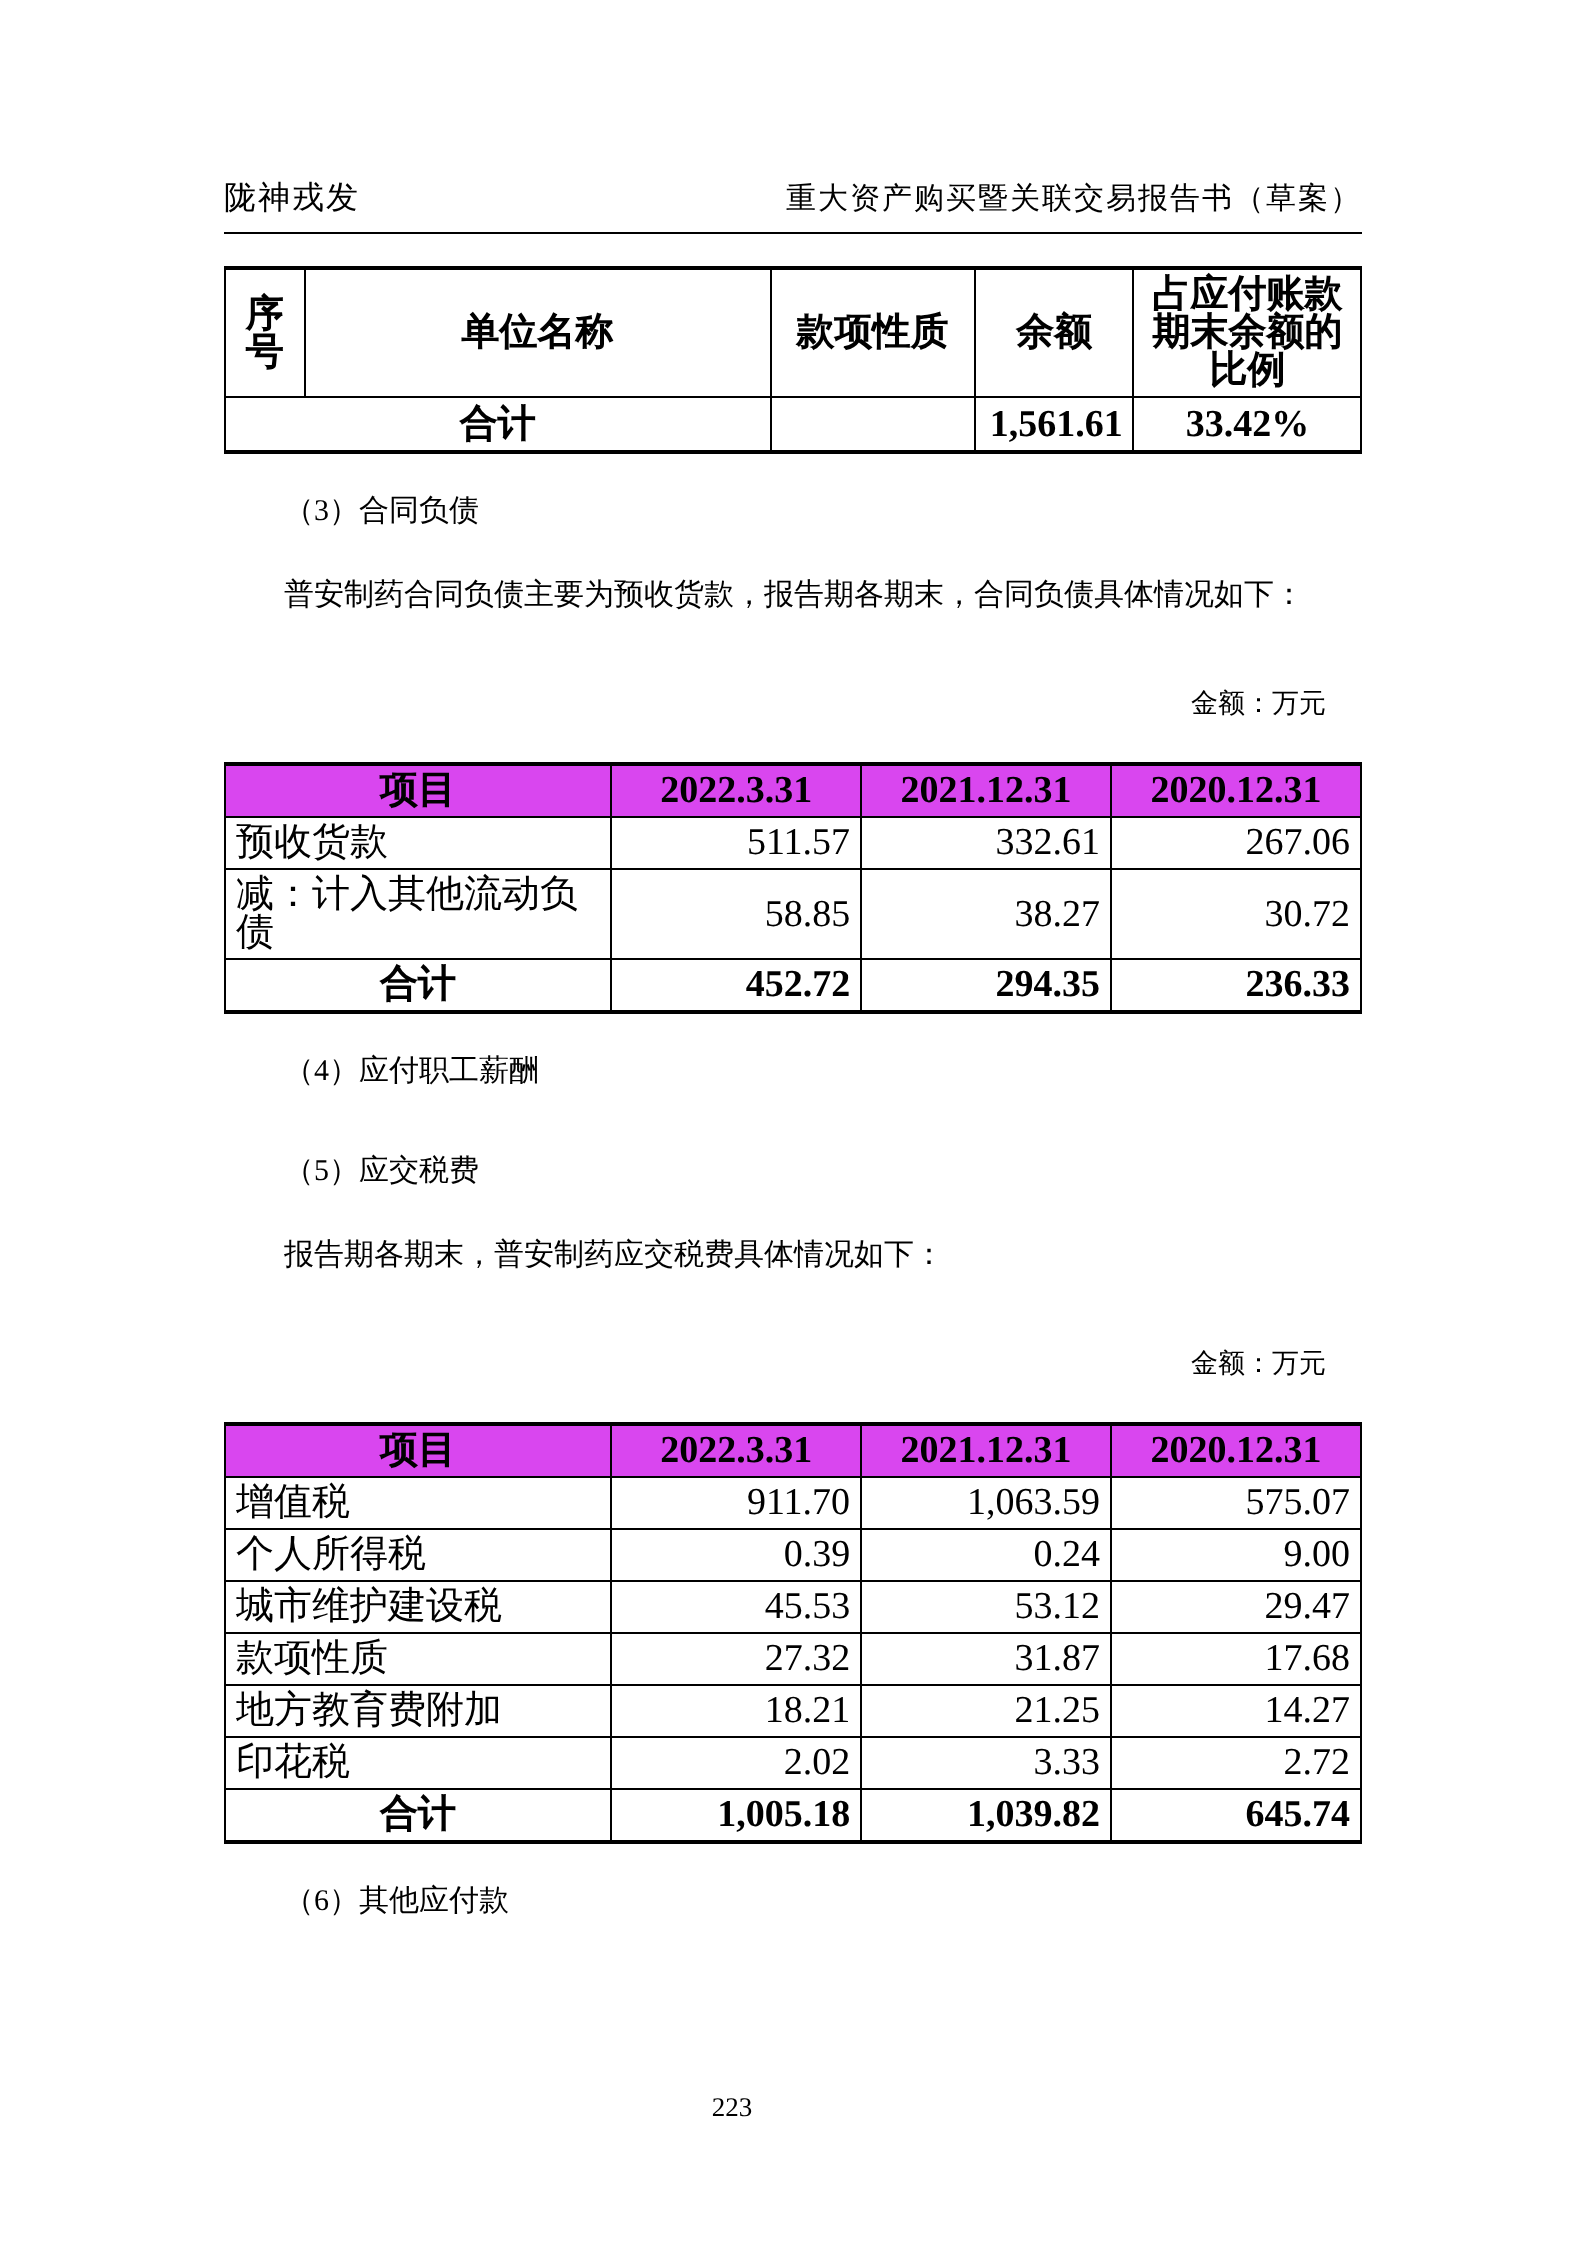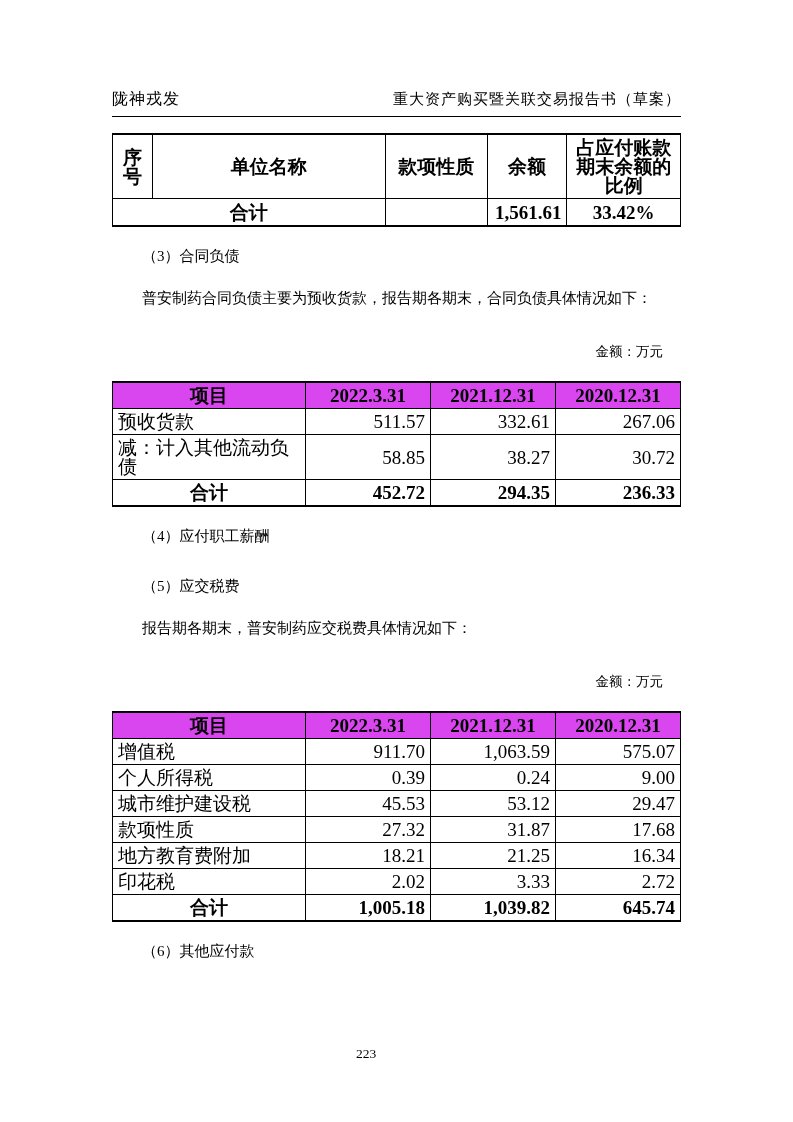--- a/index.html
+++ b/index.html
@@ -244,21 +244,21 @@
       <tr>
         <td>款项性质</td>
         <td class="num">27.32</td>
         <td class="num">31.87</td>
         <td class="num">17.68</td>
       </tr>
       <tr>
         <td>地方教育费附加</td>
         <td class="num">18.21</td>
         <td class="num">21.25</td>
-        <td class="num">16.34</td>
+        <td class="num">14.27</td>
       </tr>
       <tr>
         <td>印花税</td>
         <td class="num">2.02</td>
         <td class="num">3.33</td>
         <td class="num">2.72</td>
       </tr>
       <tr>
         <td class="ctr bold">合计</td>
         <td class="num bold">1,005.18</td>

